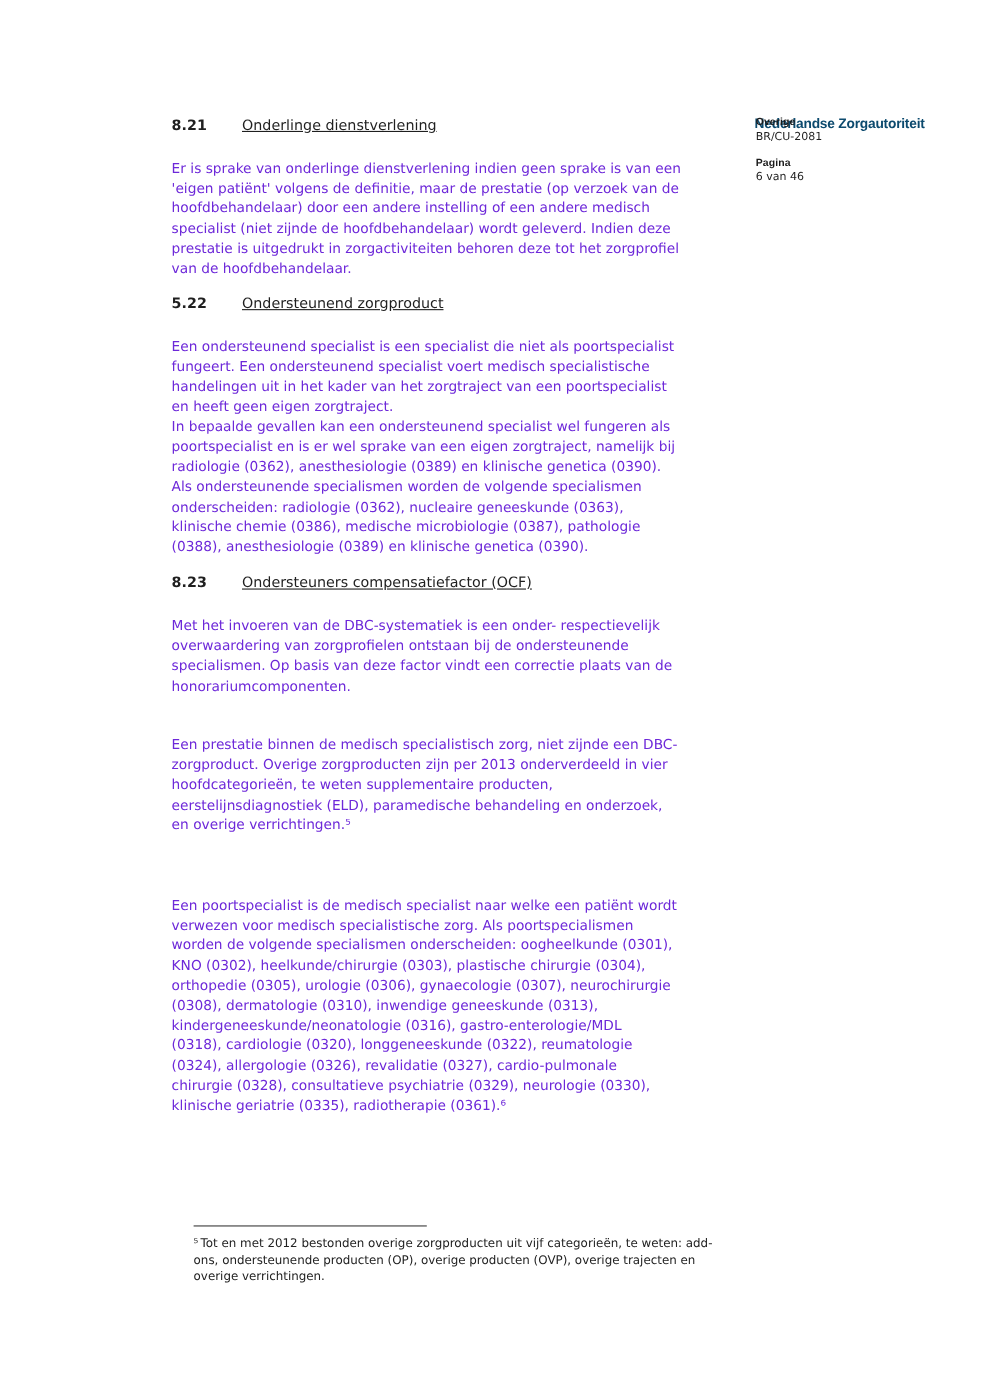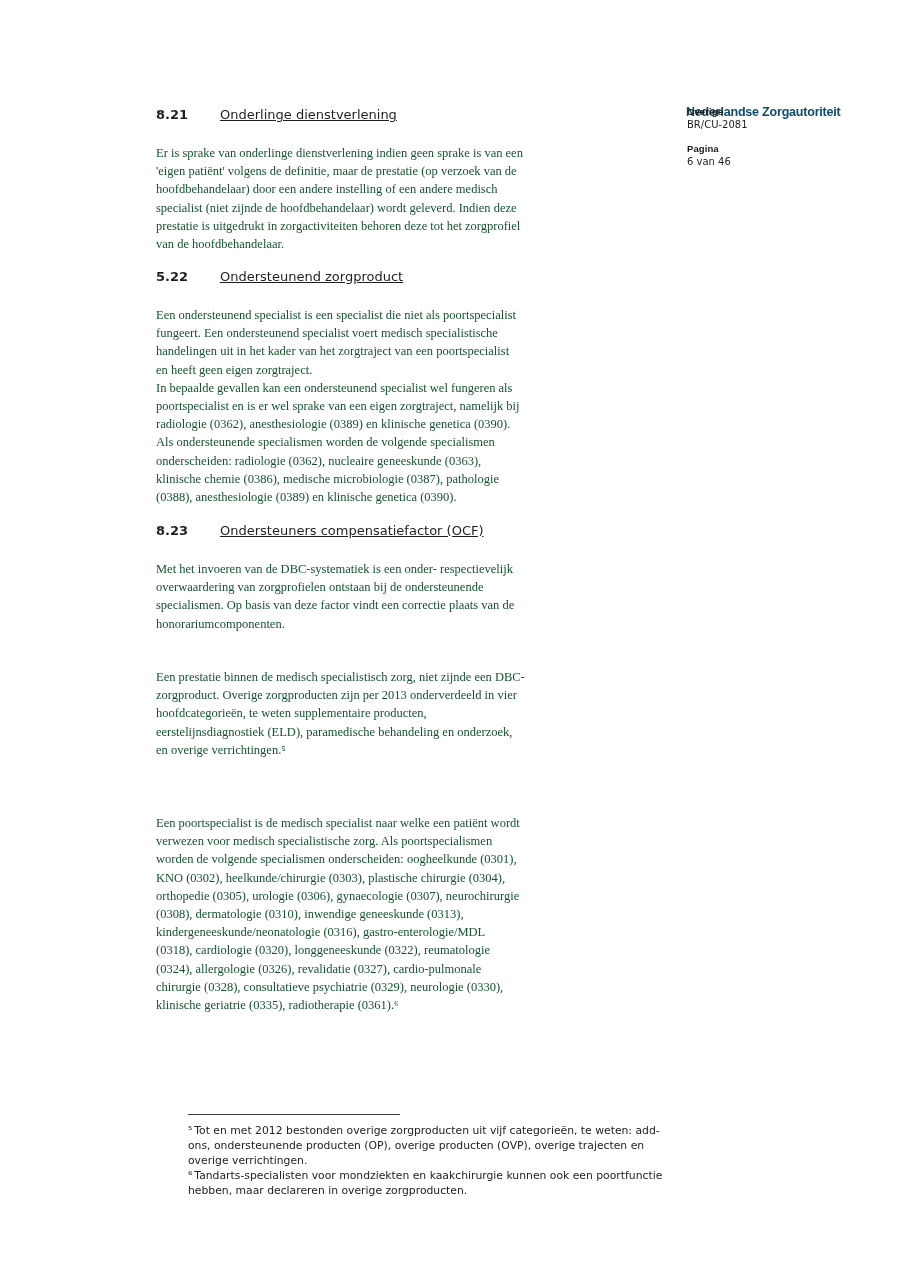--- a/index.html
+++ b/index.html
@@ -67,26 +67,25 @@
   }
   .sec-title {
     font-weight: normal;
     text-decoration: underline;
   }
   .sec-body {
     margin-top: 20px;
     font-size: 12.5px;
     line-height: 18.2px;
     white-space: pre-line;
-    color: #14532d;
-    font-family: Liberation Serif, serif;
+    color: #6d28d9;
   }
   .footnotes {
     position: absolute;
-    left: 188px;
+    left: 176px;
     top: 1114px;
     width: 548px;
   }
   .fn-rule {
     width: 212px;
     border: 0;
     border-top: 1.6px solid #3a3a3a;
     margin: 0 0 8px 0;
   }
   .fn {
@@ -179,19 +178,15 @@
 klinische geriatrie (0335), radiotherapie (0361).⁶</div>
   </section>
 
   <div class="footnotes">
     <hr class="fn-rule">
     <div class="fn">
       <span class="fn-marker">⁵</span><span class="fn-text">Tot en met 2012 bestonden overige zorgproducten uit vijf categorieën, te weten: add-
 ons, ondersteunende producten (OP), overige producten (OVP), overige trajecten en
 overige verrichtingen.</span>
     </div>
-    <div class="fn">
-      <span class="fn-marker">⁶</span><span class="fn-text">Tandarts-specialisten voor mondziekten en kaakchirurgie kunnen ook een poortfunctie
-hebben, maar declareren in overige zorgproducten.</span>
-    </div>
   </div>
 
 </div>
 
 </body></html>

